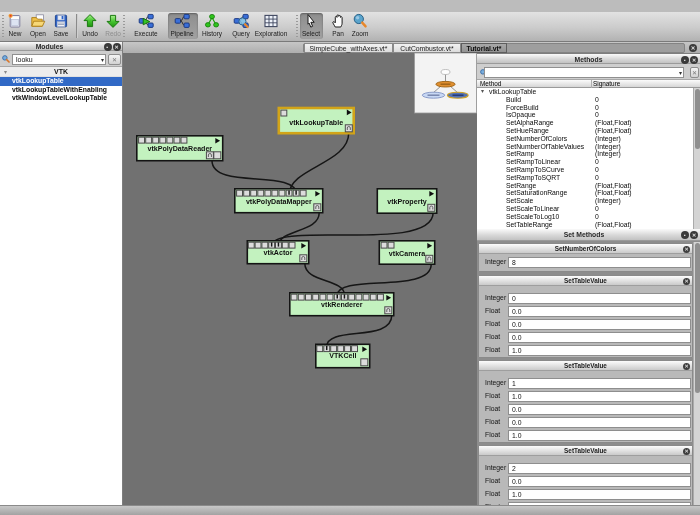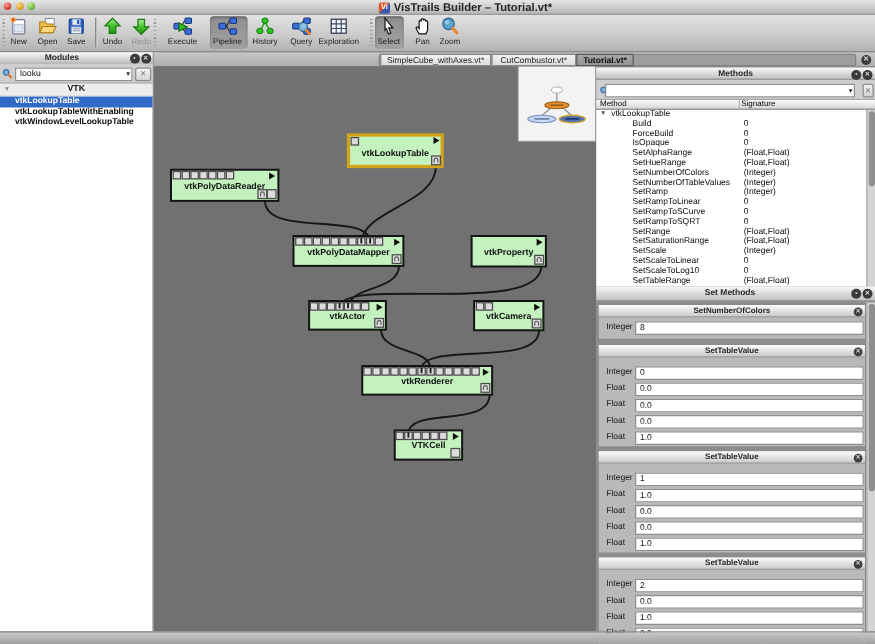--- a/index.html
+++ b/index.html
@@ -78,27 +78,20 @@
 .vlab { position:absolute; left:6px; top:1px; font-size:6.8px; color:#141414; }
 .vinput { position:absolute; left:29px; right:3px; top:0; height:11px; background:#fff;
   border:1px solid #8e8e8e; font-size:6.8px; line-height:10px; padding-left:3px; color:#111; }
 #smscroll { position:absolute; right:0; top:13px; width:7px; height:263px; background:#d4d4d4; border-left:1px solid #aaa; }
 #smscroll .thumb { position:absolute; left:1px; top:1px; width:5px; height:150px; border-radius:3px; background:#8f8f8f; }
 
 #status { position:absolute; left:0; top:505px; width:700px; height:10px;
   background:linear-gradient(#c8c8c8,#a2a2a2); border-top:1px solid #8a8a8a; }
 </style></head><body>
 <div id="win">
-  <div id="title">
-    <span class="light" style="left:3px;background:radial-gradient(circle at 35% 30%,#f2a09a,#dd4438 60%,#a32318)"></span>
-    <span class="light" style="left:13px;background:radial-gradient(circle at 35% 30%,#f8d88a,#e3a52c 60%,#a87310)"></span>
-    <span class="light" style="left:22px;background:radial-gradient(circle at 35% 30%,#c2ec9a,#72ba38 60%,#3f7a14)"></span>
-    <span id="vicon">Vi</span>
-    <span class="t">VisTrails Builder – Tutorial.vt*</span>
-  </div>
   <div id="toolbar">
       <div class="pressed" style="left:168px;width:30px"></div>
 <div class="pressed" style="left:300px;width:23px"></div>
 <svg class="tbi" style="left:7px" width="16" height="16" viewBox="0 0 16 16">
         <rect x="3.2" y="2.6" width="9.6" height="11.4" rx="0.8" fill="#fdfdfd" stroke="#7a7a9a" stroke-width="1"></rect>
 <rect x="4.6" y="6.5" width="6.8" height="6" fill="#dde4f2" stroke="#b5bed4" stroke-width="0.7"></rect>
 <circle cx="3.6" cy="2.8" r="2.1" fill="#f3a23a"></circle>
         <circle cx="3.6" cy="2.8" r="1.05" fill="#e23d2a"></circle>
       </svg>
 <div class="tbl" style="left:-15px;width:60px">New</div>

